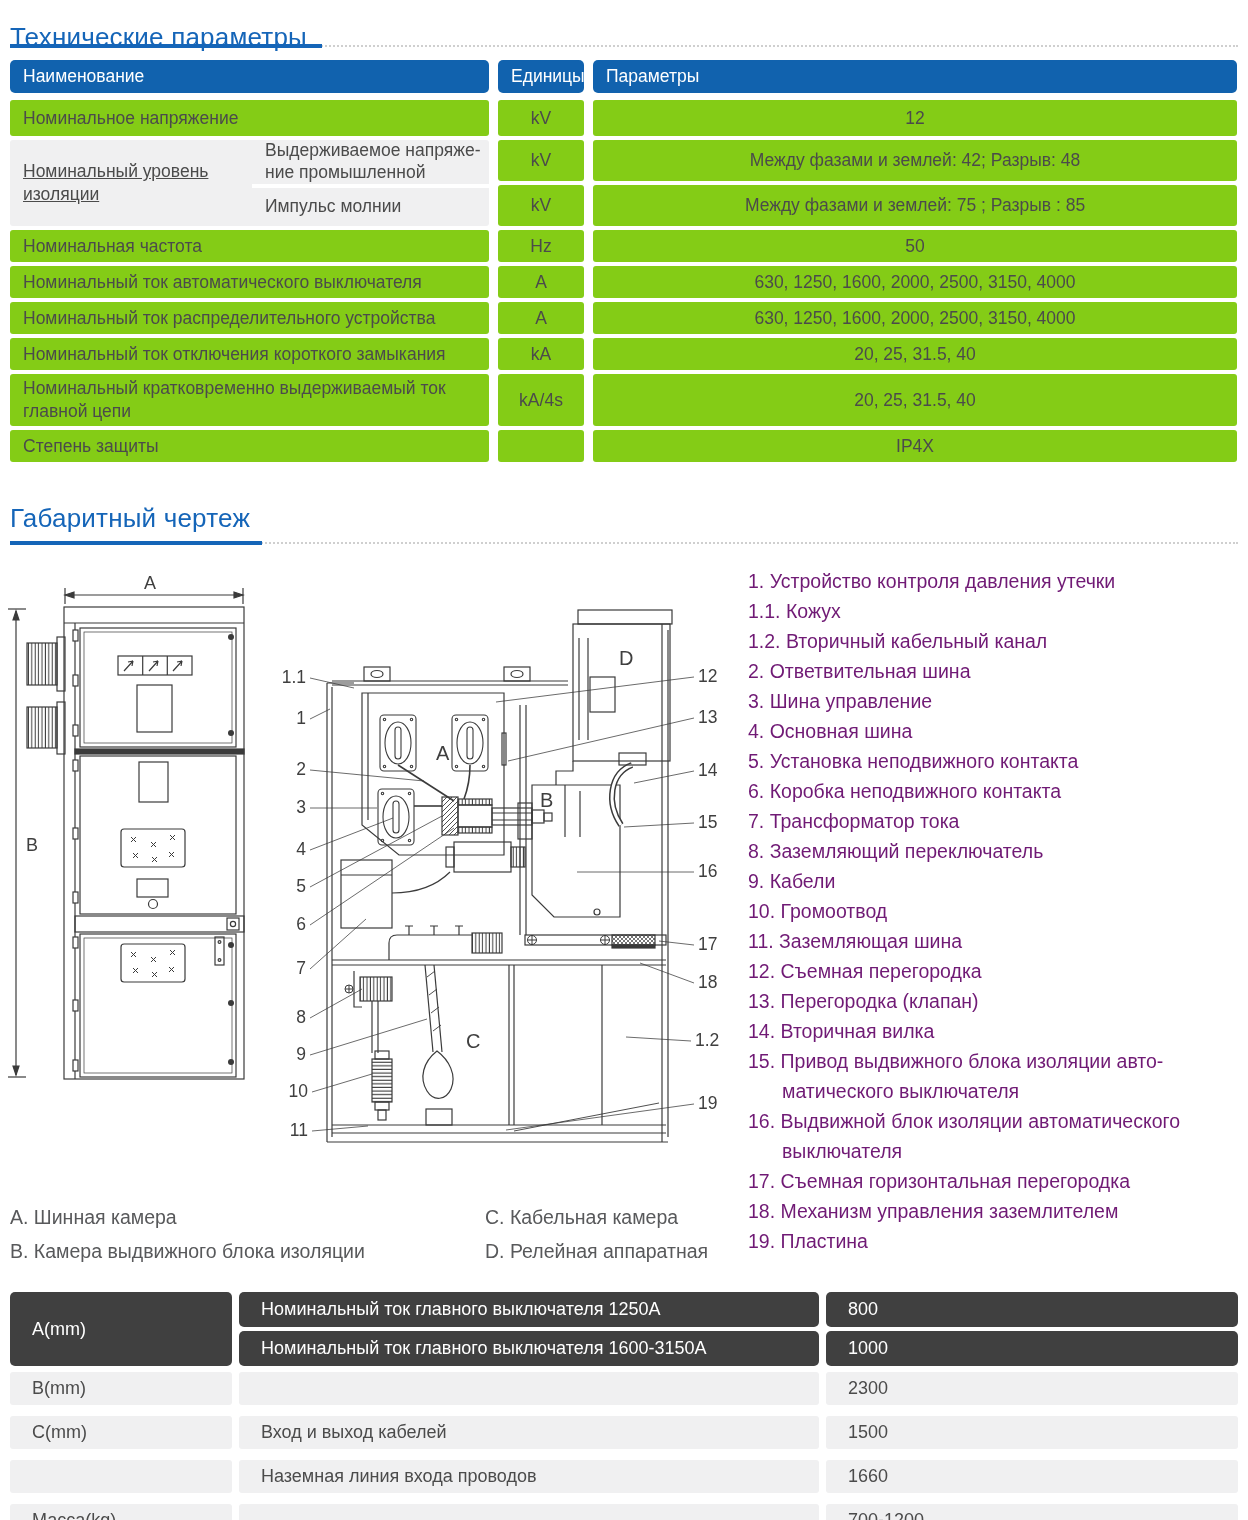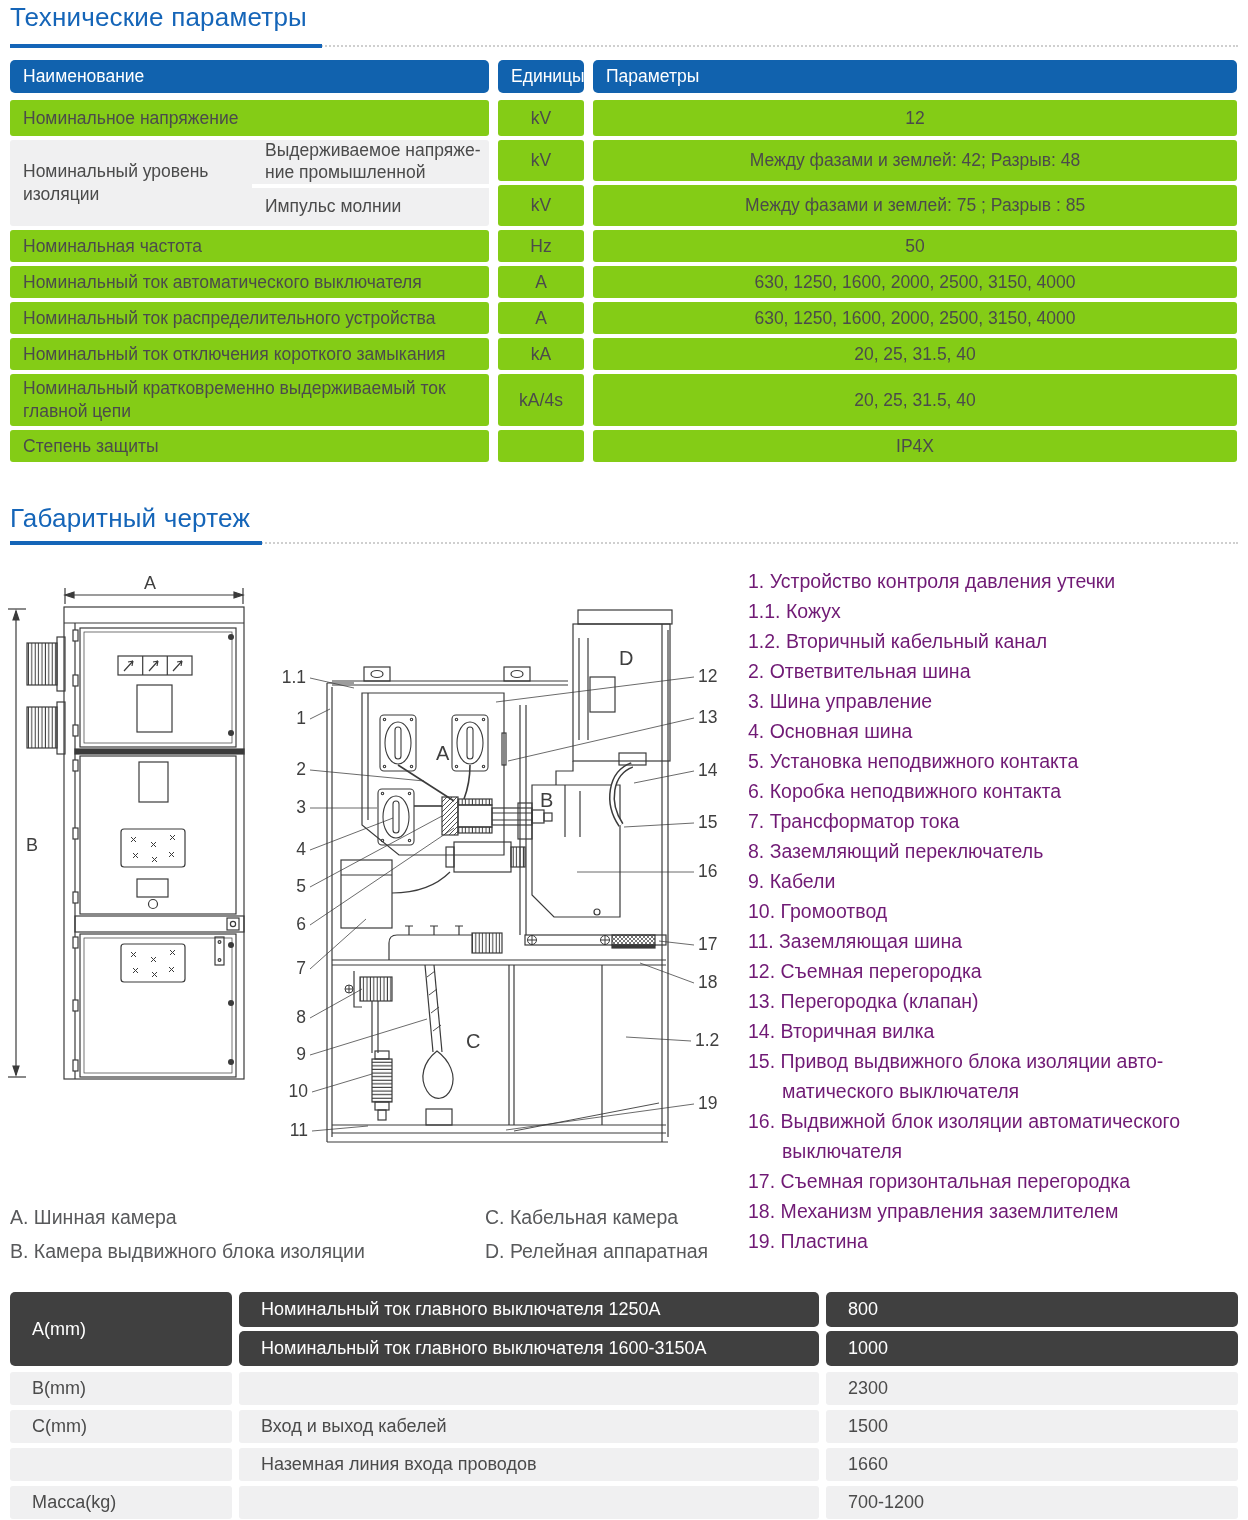--- a/index.html
+++ b/index.html
@@ -13,49 +13,49 @@
   .trow{display:grid;grid-template-columns:479px 86px 644px;column-gap:9px;margin-bottom:4px;}
   .trow.hdr{margin-bottom:7px;}
   .cell{background:#84cc16;border-radius:3px;display:flex;align-items:center;color:#4b4b4b;font-size:17.5px;}
   .cell.name{padding:0 12px 0 13px;line-height:1.3;}
   .cell.ctr{justify-content:center;text-align:center;}
   .hdr .cell{background:#1162ae;color:#fff;border-radius:5px;height:33px;padding-left:13px;justify-content:flex-start;}
   .h36{height:36px}.h32{height:32px}.h52{height:52px}
   
   .trow.r2{grid-template-rows:41px 41px;row-gap:4px;}
   .r2 .c1wrap{grid-row:1/3;grid-column:1;background:#f0f0f1;border-radius:3px;position:relative;}
-  .r2 .c1main{position:absolute;left:0;top:0;bottom:0;width:242px;display:flex;align-items:center;padding-left:13px;color:#4b4b4b;font-size:17.5px;line-height:1.3;}
+  .r2 .c1main{position:absolute;left:0;top:0;bottom:0;width:242px;display:flex;align-items:center;padding-left:13px;color:#4b4b4b;font-size:17.5px;line-height:1.3;text-decoration:underline;}
   .r2 .c1subs{position:absolute;left:242px;right:0;top:0;bottom:0;display:flex;flex-direction:column;justify-content:center;}
   .r2 .c1sub{flex:1;display:flex;align-items:center;padding-left:13px;color:#4b4b4b;font-size:17.5px;line-height:1.25;white-space:pre-line;}
   .r2 .c1sub.second{border-top:4px solid #fff;}
   
   .legend{position:absolute;left:748px;top:566px;width:498px;margin:0;padding:0;list-style:none;}
   .legend li{font-size:19.5px;line-height:30px;color:#701a75;white-space:pre-line;padding-left:34px;text-indent:-34px;}
   
   .zones{position:absolute;font-size:19.5px;line-height:34px;color:#58595b;}
   
   .dims{position:absolute;left:10px;top:1292px;width:1228px;}
   .drow{display:grid;grid-template-columns:222px 580px 412px;column-gap:7px;}
   .drow.a{grid-template-rows:35px 35px;row-gap:4px;margin-bottom:6px;}
   .dcell{display:flex;align-items:center;padding-left:22px;font-size:18px;}
   .blue{background:#404040;color:#fff;border-radius:5px;text-align:right;}
   .gray{background:#f0f0f1;color:#4b4b4b;border-radius:3px;}
   .drow .merge{grid-row:1/3;grid-column:1;}
-  .drow.g{height:33px;margin-bottom:5px;}
+  .drow.g{height:33px;margin-bottom:11px;}
   .drow.g:last-child{margin-bottom:0;}
   svg{position:absolute;overflow:visible;}
   svg text{font-family:"Liberation Sans","DejaVu Sans",sans-serif;}
   .co{font-size:17.5px;fill:#3f3f3f;}
   .ch{font-size:20px;fill:#3f3f3f;}
   .dm{font-size:18px;fill:#3f3f3f;}
 </style>
 </head>
 <body>
 
-<div class="sec-title" style="top:2px;text-align:center;">Технические параметры</div>
+<div class="sec-title" style="top:22px;text-align:center;">Технические параметры</div>
 <div class="rule" style="top:45px;">
     <span class="solid" style="width:312px;"></span>
   </div>
 
 <div class="spec">
   <div class="trow hdr">
     <div class="cell">Наименование</div>
     <div class="cell">Единицы</div>
     <div class="cell">Параметры</div>
   </div>

